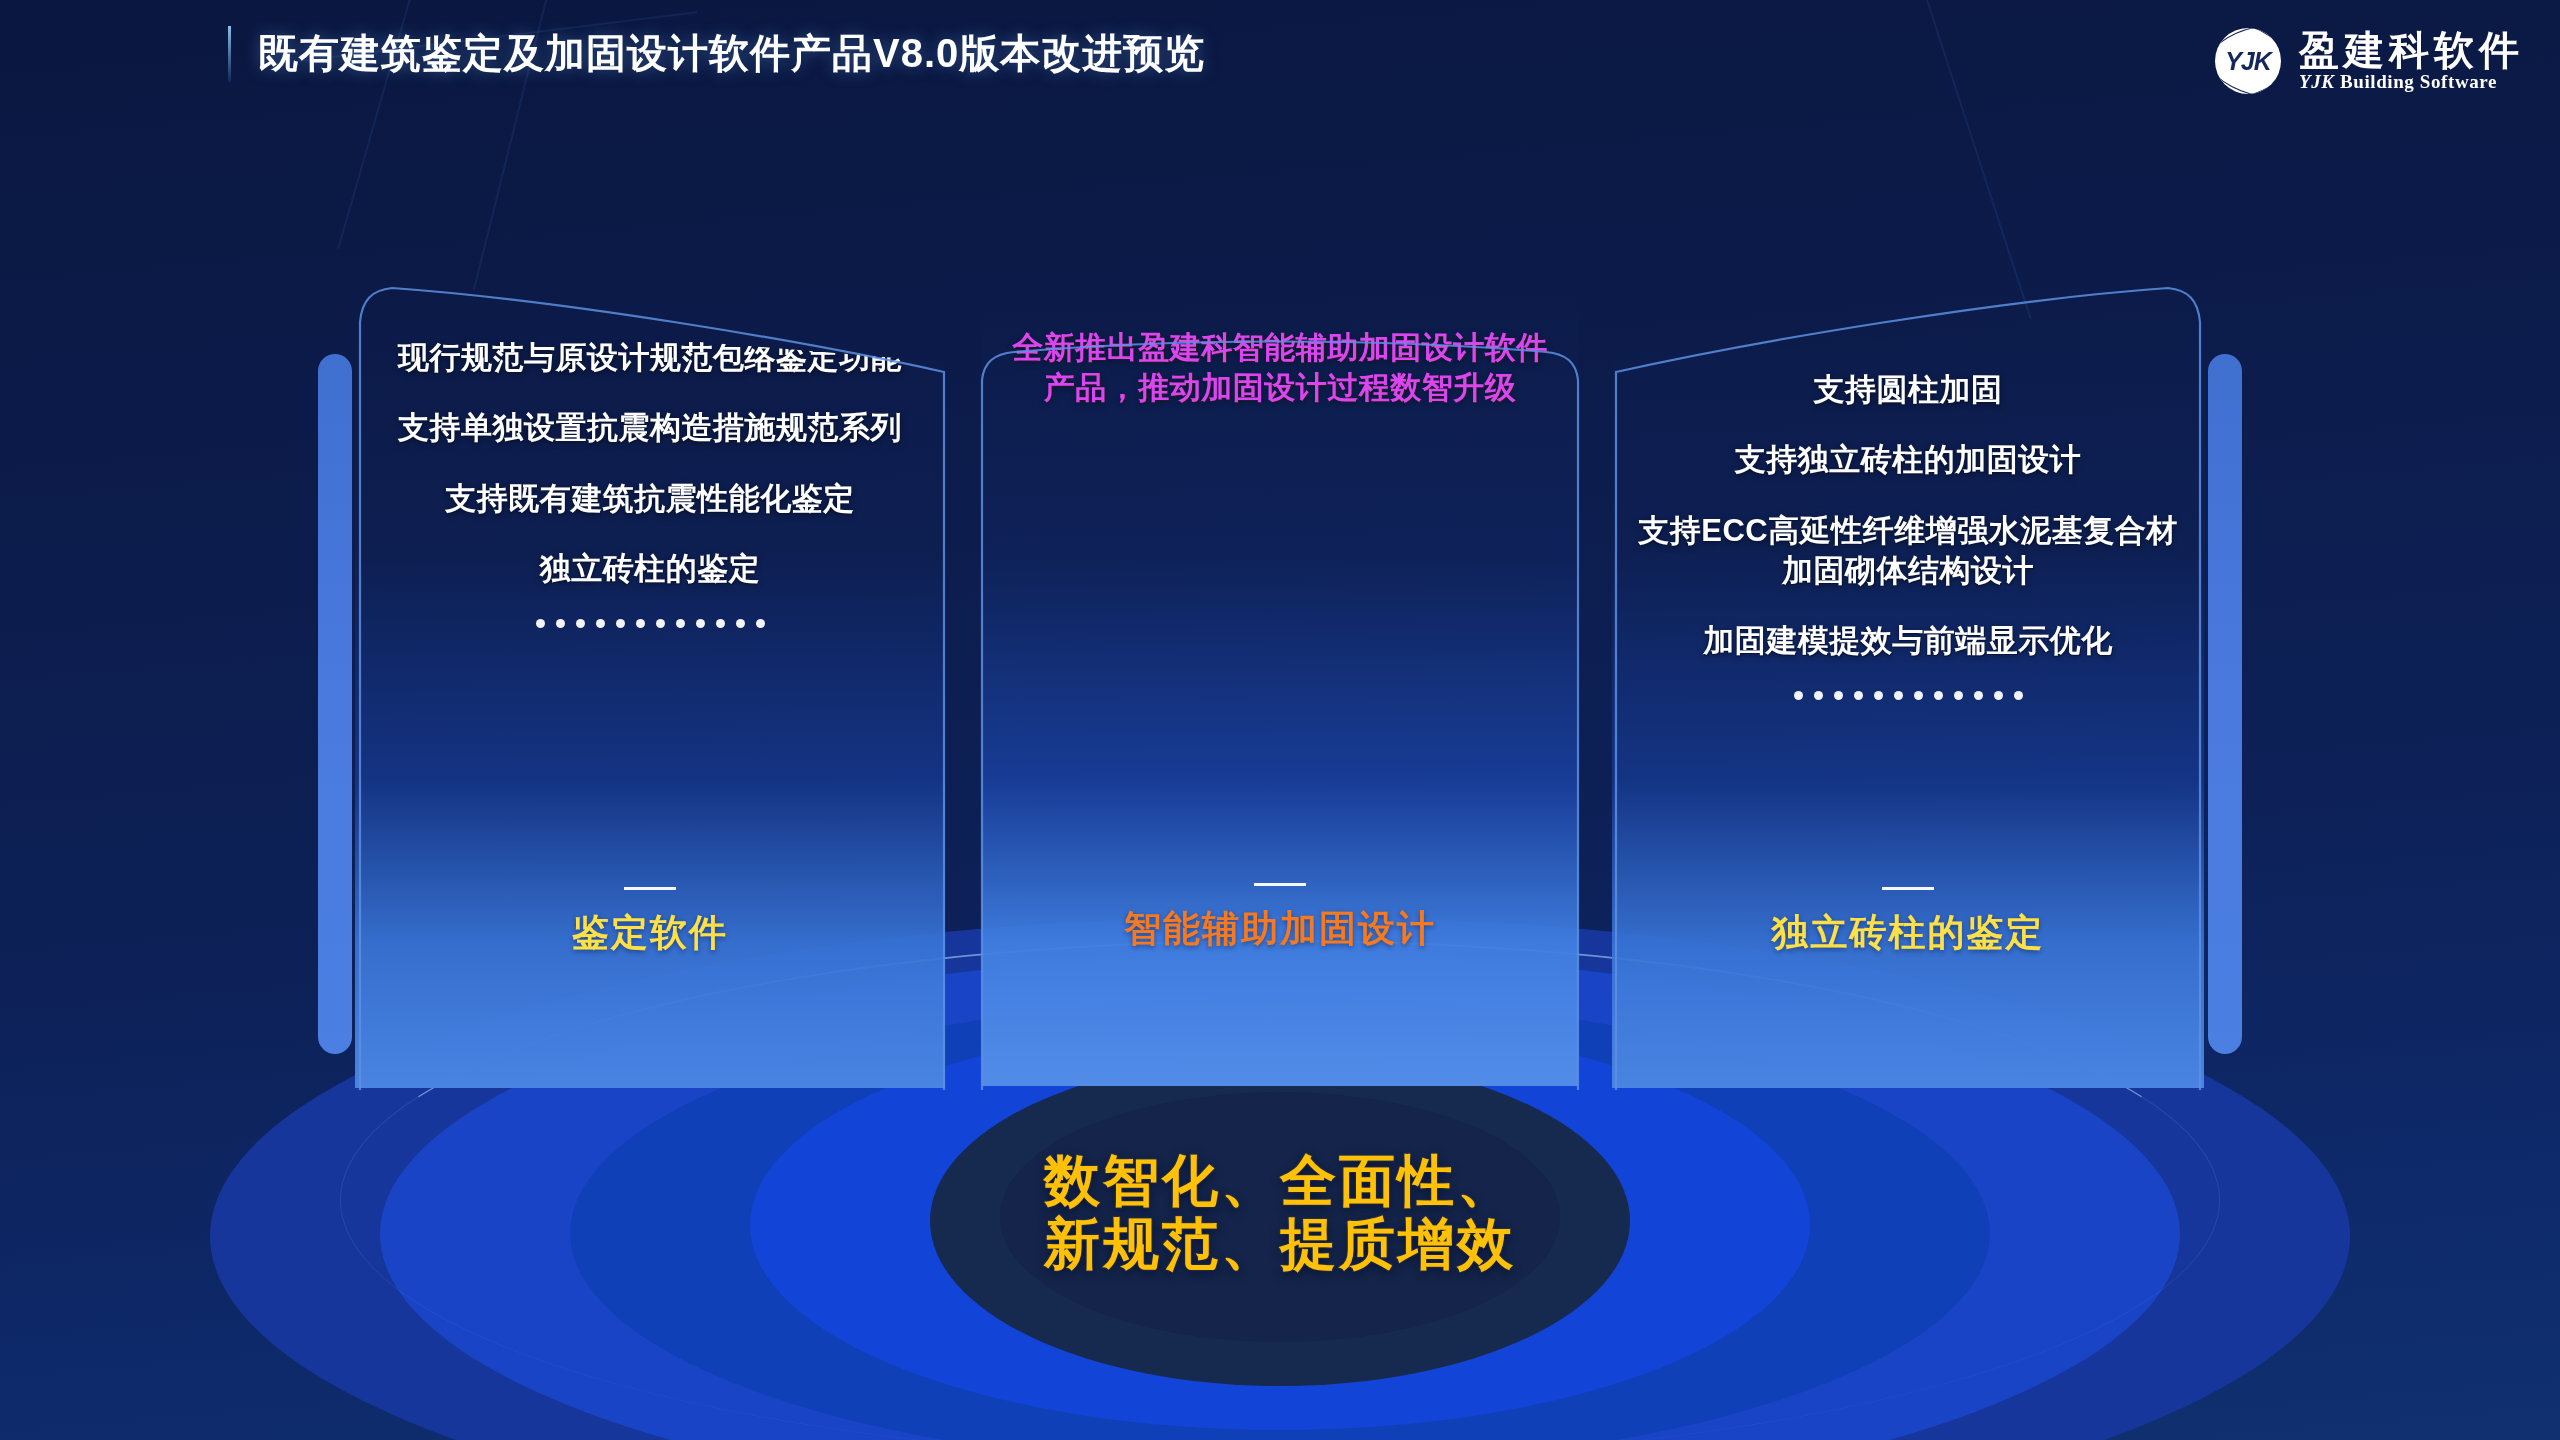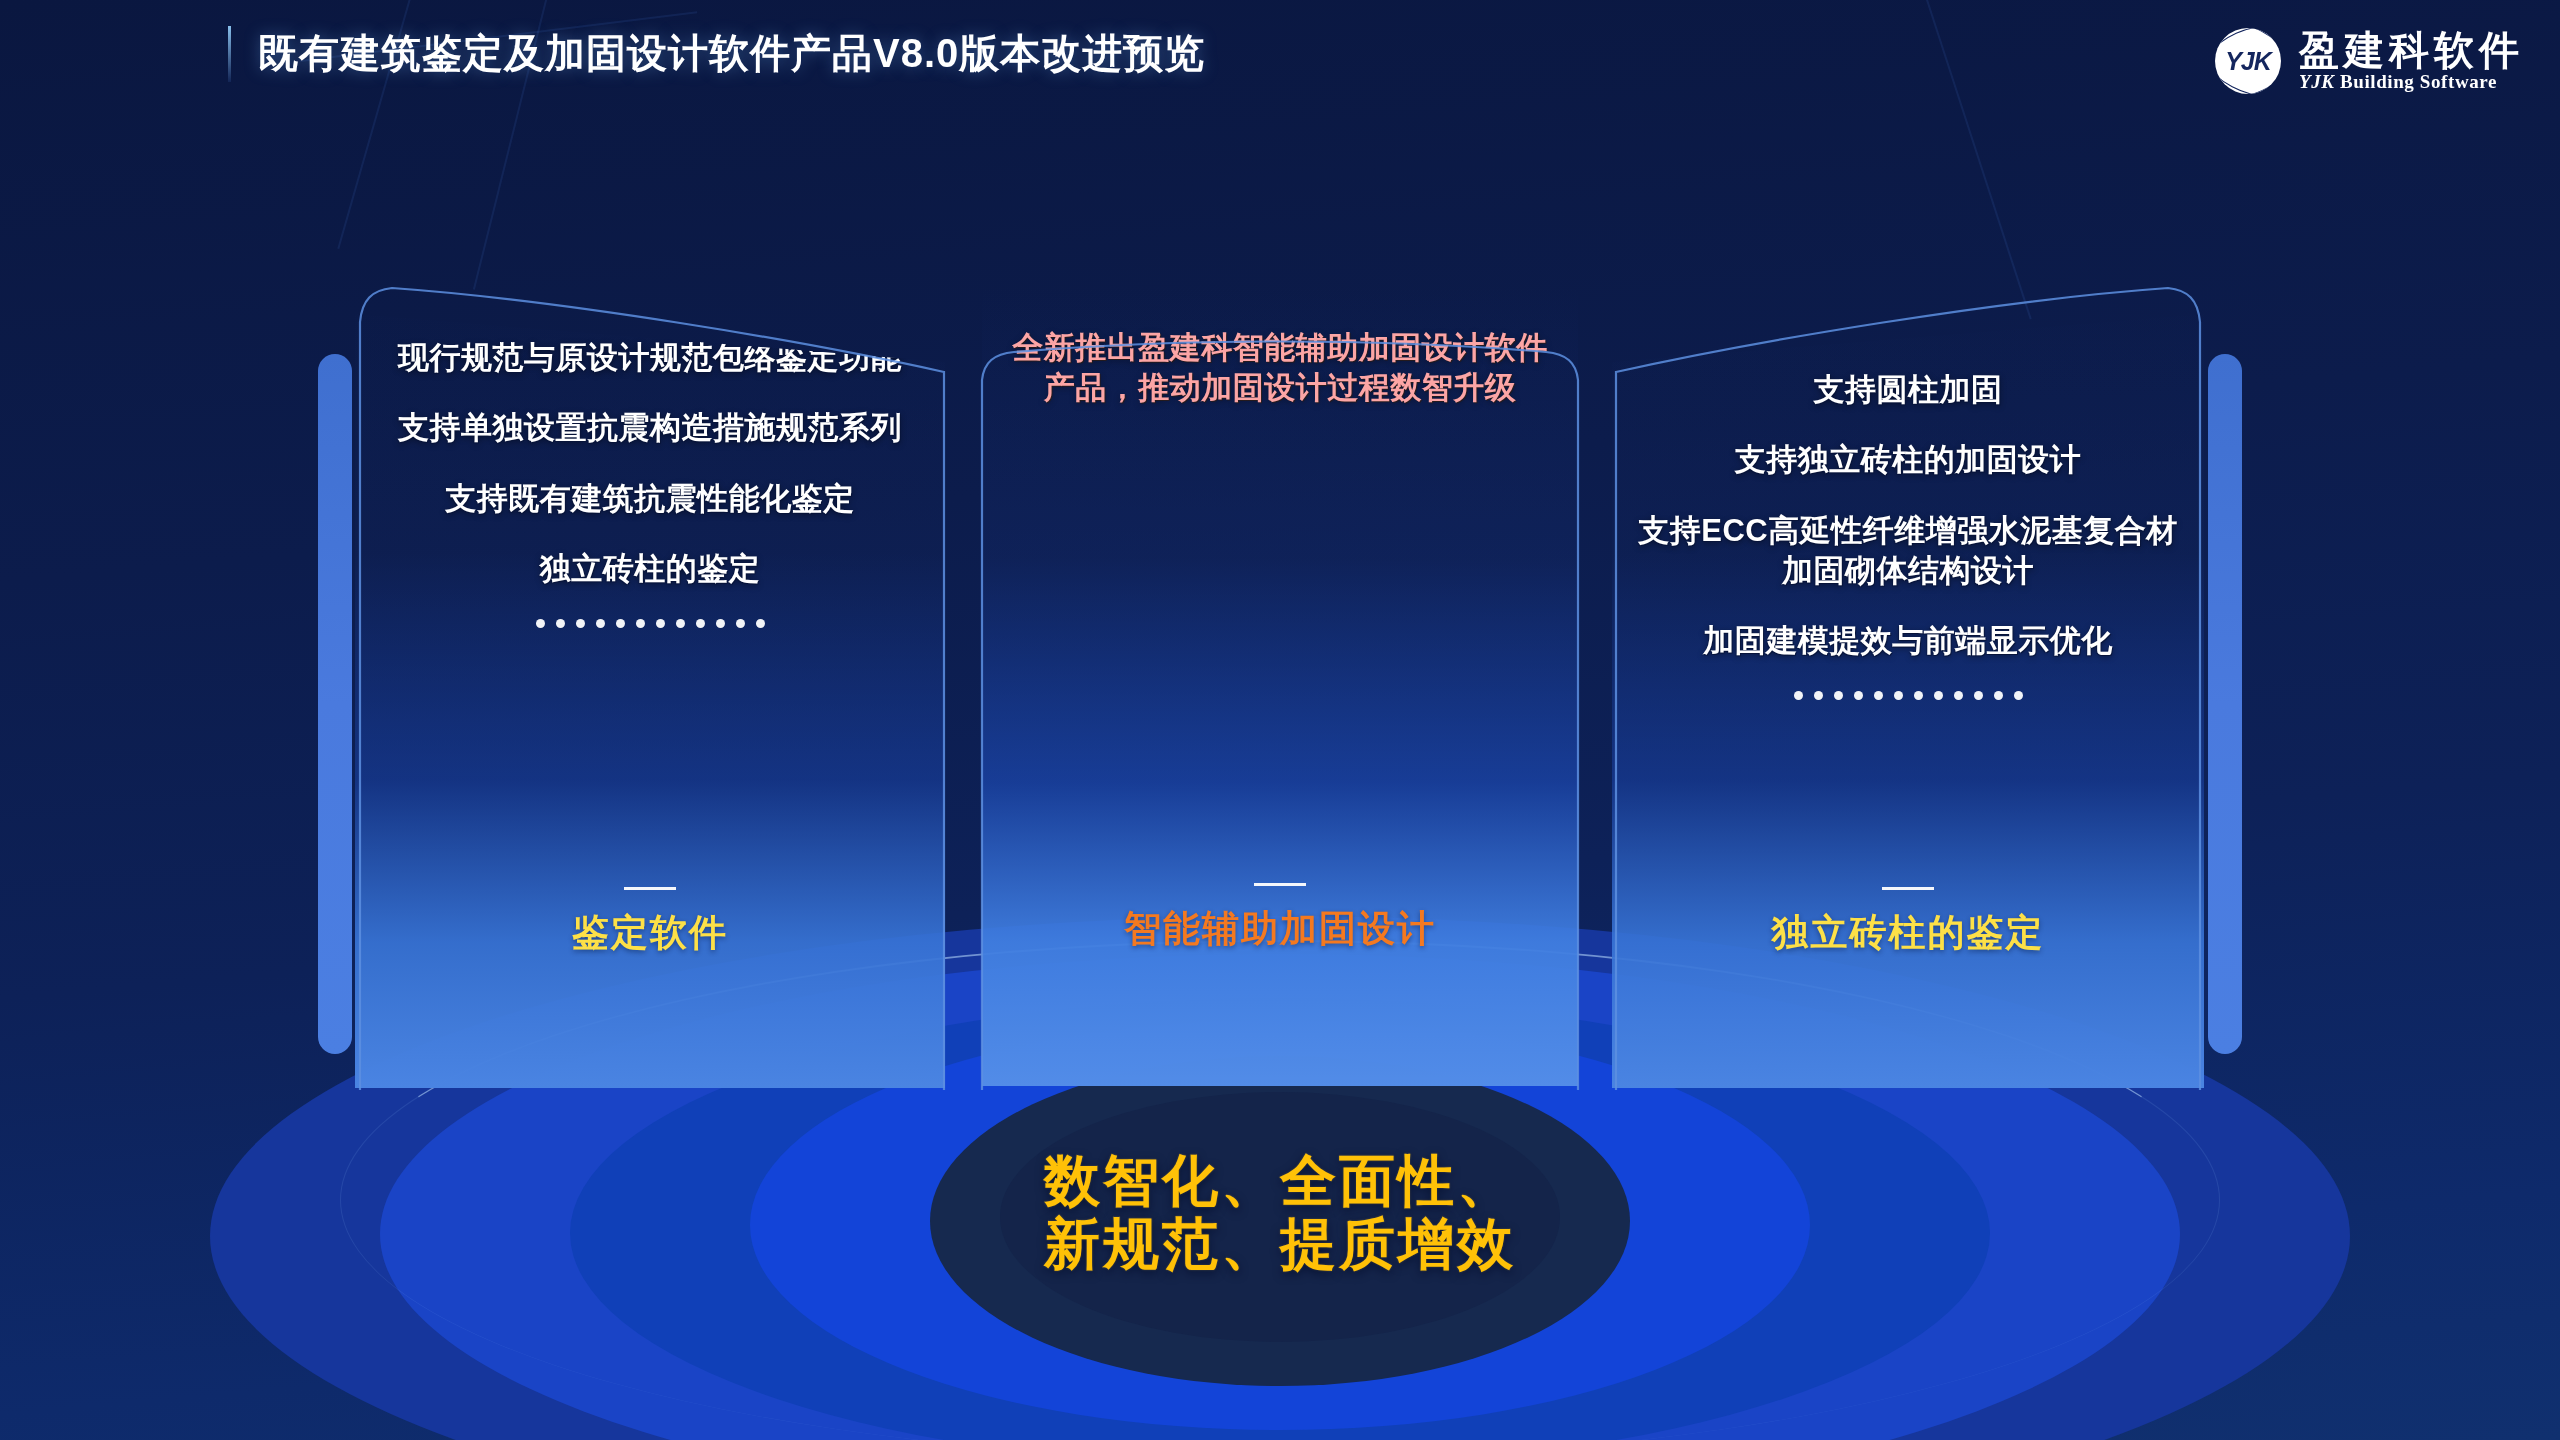--- a/index.html
+++ b/index.html
@@ -134,21 +134,21 @@
   
   .p-content{ position:absolute; left:0; right:0; top:0; bottom:0;
               display:flex; flex-direction:column; align-items:center; }
   .bullets{ width:100%; padding:0 16px; }
   .bullet{
     font-size:31px; font-weight:bold; line-height:1.30;
     color:#ffffff; text-align:center; margin-bottom:30px;
     text-shadow:1px 1px 0 rgba(8,20,56,.85), -1px 1px 0 rgba(8,20,56,.5), 0 2px 6px rgba(0,0,0,.45);
     letter-spacing:.5px;
   }
-  .panel.center .bullet{ color:#fca5a5;
+  .panel.center .bullet{ color:#d946ef;
     text-shadow:1px 1px 0 rgba(60,30,0,.55), 0 2px 6px rgba(0,0,0,.35); }
 
   .dots{ display:flex; gap:11px; justify-content:center; margin-top:8px; }
   .dots i{ width:9px; height:9px; border-radius:50%; background:#ffffff; display:block; opacity:.95; }
 
   .p-footer{ position:absolute; bottom:0; left:0; right:0; text-align:center; }
   .dash{ width:52px; height:3px; background:#ffffff; margin:0 auto 18px; opacity:.95; }
   .p-label{ font-size:37px; font-weight:bold; color:#fde047; letter-spacing:2px;
             text-shadow:0 2px 5px rgba(0,20,60,.45); }
   .p-label.accent{ color:#F47920; }

